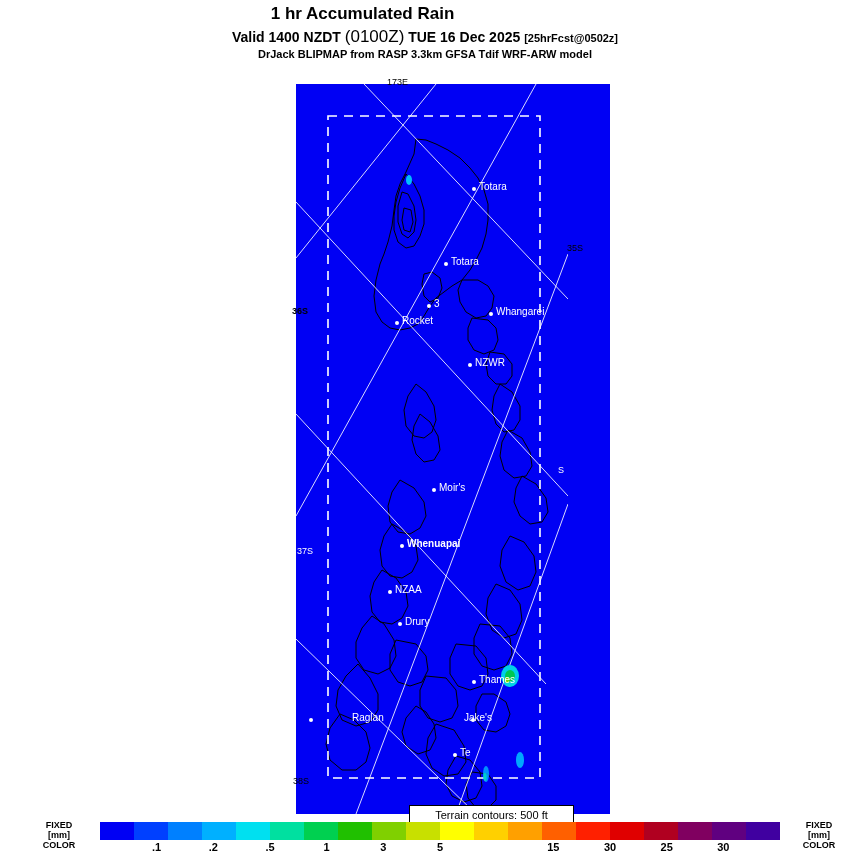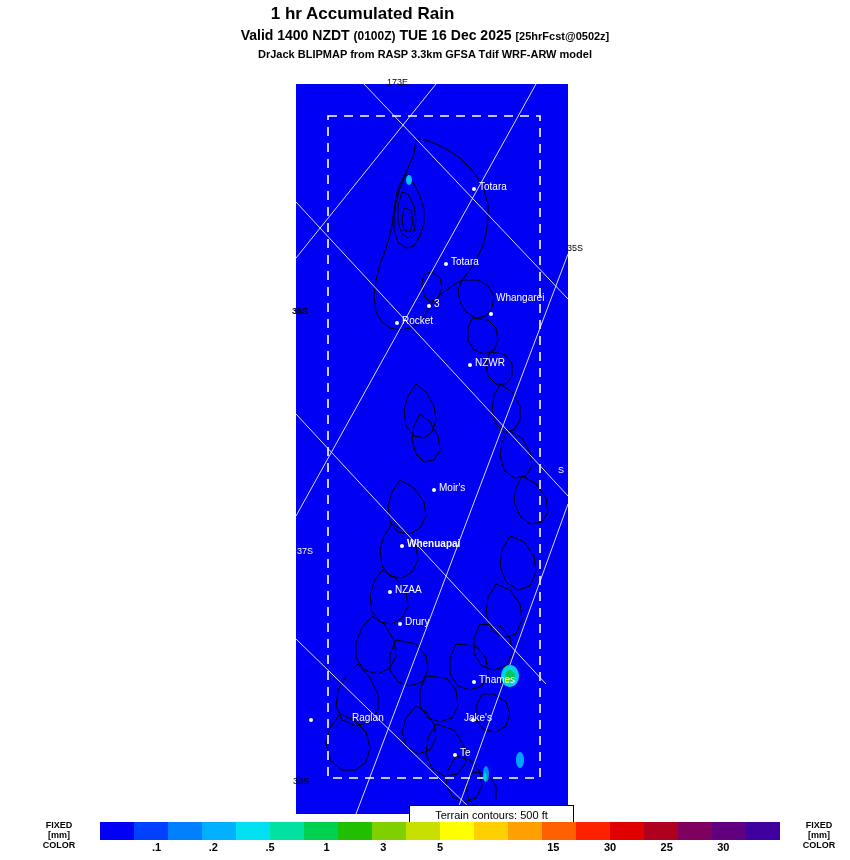--- a/index.html
+++ b/index.html
@@ -1,23 +1,23 @@
 <!DOCTYPE html>
 <html><head>
 <meta charset="utf-8">
 <style>
   html,body{margin:0;padding:0;background:#ffffff;}
   body{width:850px;height:860px;font-family:"Liberation Sans",sans-serif;color:#000;position:relative;overflow:hidden;}
   .title{position:absolute;top:4px;left:0;width:725px;text-align:center;font-size:17px;font-weight:bold;}
   .subtitle{position:absolute;top:27px;left:0;width:850px;text-align:center;font-size:14px;font-weight:bold;}
-  .subtitle .z{font-size:12px;font-weight:bold;}
+  .subtitle .z{font-size:17px;font-weight:normal;}
   .subtitle .fcst{font-size:11px;font-weight:bold;}
   .credit{position:absolute;top:48px;left:0;width:850px;text-align:center;font-size:11px;font-weight:bold;}
 
-  .mapwrap{position:absolute;left:296px;top:84px;width:272px;height:730px;}
+  .mapwrap{position:absolute;left:296px;top:84px;width:308px;height:730px;padding-left:6px;}
   .mapbg{position:absolute;inset:0;background:#0000f4;}
   .mapsvg{position:absolute;inset:0;}
 
   .pt{position:absolute;font-size:10px;color:#ffffff;white-space:nowrap;}
   .dot{position:absolute;width:4px;height:4px;background:#ffffff;border-radius:50%;}
 
   .gridlabel{position:absolute;font-size:9px;color:#000;font-weight:normal;}
   .gridlabel.inmap{color:#ffffff;}
 
   .terrainbox{position:absolute;left:409px;top:805px;width:165px;height:19px;background:#ffffff;border:1px solid #000;box-sizing:border-box;display:flex;align-items:center;justify-content:center;font-size:11px;}
@@ -109,21 +109,21 @@
   <div id="places">
       <div class="dot" style="left: 176px; top: 103px;"></div>
       <div class="pt" style="left: 183px; top: 97px;">Totara</div>
       <div class="dot" style="left: 148px; top: 178px;"></div>
       <div class="pt" style="left: 155px; top: 172px;">Totara</div>
       <div class="dot" style="left: 131px; top: 220px;"></div>
       <div class="pt" style="left: 138px; top: 214px;">3</div>
       <div class="dot" style="left: 99px; top: 237px;"></div>
       <div class="pt" style="left: 106px; top: 231px;">Rocket</div>
       <div class="dot" style="left: 193px; top: 228px;"></div>
-      <div class="pt" style="left: 200px; top: 208px; text-align: right;">Whangarei</div>
+      <div class="pt" style="left: 200px; top: 222px; text-align: right;">Whangarei</div>
       <div class="dot" style="left: 172px; top: 279px;"></div>
       <div class="pt" style="left: 179px; top: 273px;">NZWR</div>
       <div class="dot" style="left: 136px; top: 404px;"></div>
       <div class="pt" style="left: 143px; top: 398px;">Moir's</div>
       <div class="dot" style="left: 104px; top: 460px;"></div>
       <div class="pt" style="left: 111px; top: 454px; font-weight: bold;">Whenuapai</div>
       <div class="dot" style="left: 92px; top: 506px;"></div>
       <div class="pt" style="left: 99px; top: 500px; text-align: right;">NZAA</div>
       <div class="dot" style="left: 102px; top: 538px;"></div>
       <div class="pt" style="left: 109px; top: 532px;">Drury</div>

